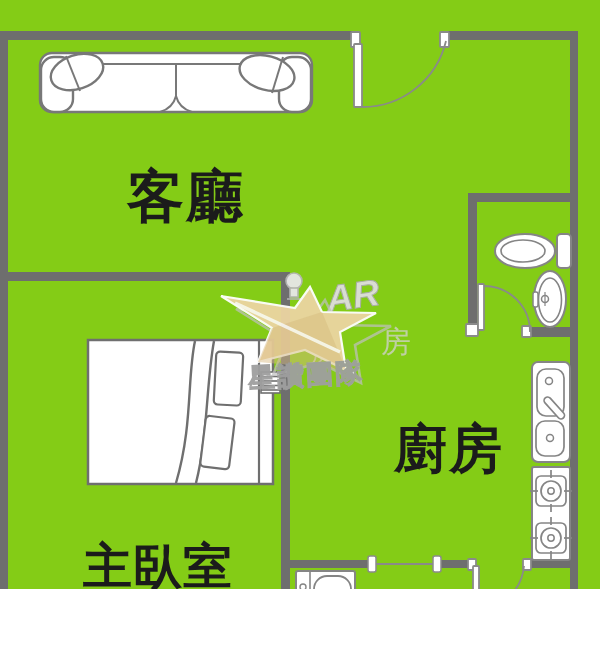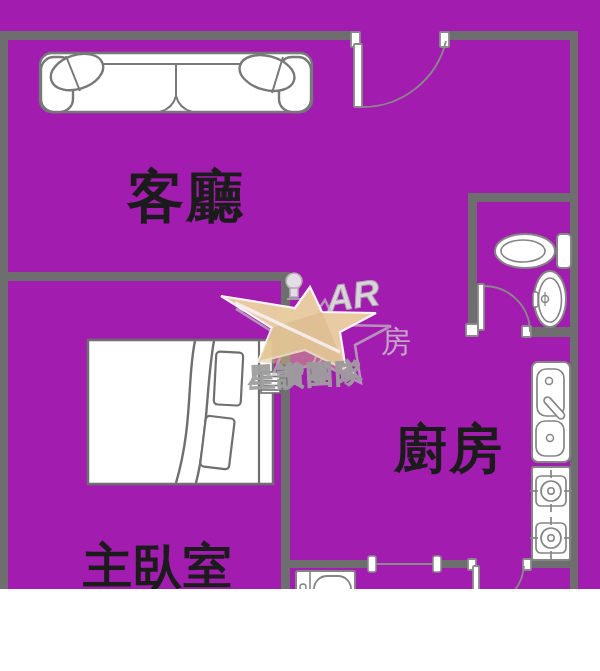--- a/index.html
+++ b/index.html
@@ -1,19 +1,19 @@
 <!DOCTYPE html>
 <html><head>
 <meta charset="utf-8">
 <style>
   html,body{margin:0;padding:0;background:#ffffff;}
   .canvas{
     position:relative;
     width:600px;height:589px;
-    background:#a21caf;
+    background:#84cc16;
     overflow:hidden;
     font-family:"Liberation Sans","DejaVu Sans",sans-serif;
   }
   svg{position:absolute;left:0;top:0;}
   text{font-family:"Liberation Sans","DejaVu Sans",sans-serif;}
   .room-label{fill:#1b1b1b;font-weight:600;}
   .wm-team{fill:#fafafa;stroke:#9f9f9f;stroke-width:1.3px;font-weight:700;}
   .wm-letters{fill:#dedede;stroke:#ababab;stroke-width:1px;font-weight:700;font-style:italic;}
   .wm-faint{fill:#d2d2d2;opacity:.8;}
 </style>

